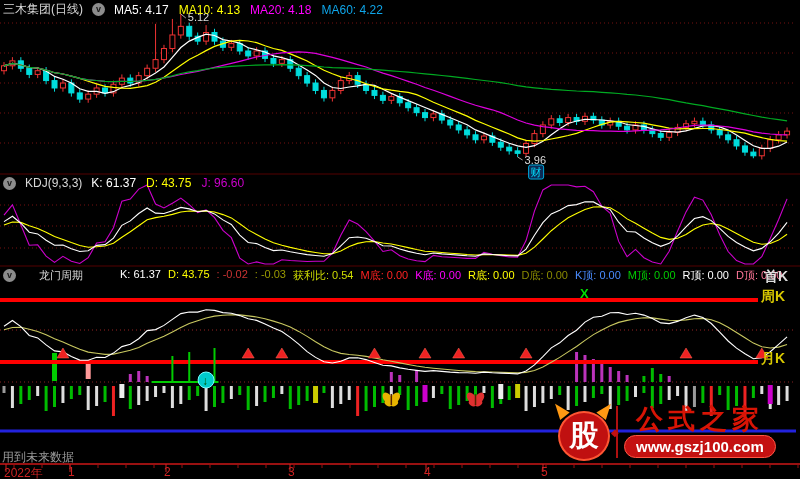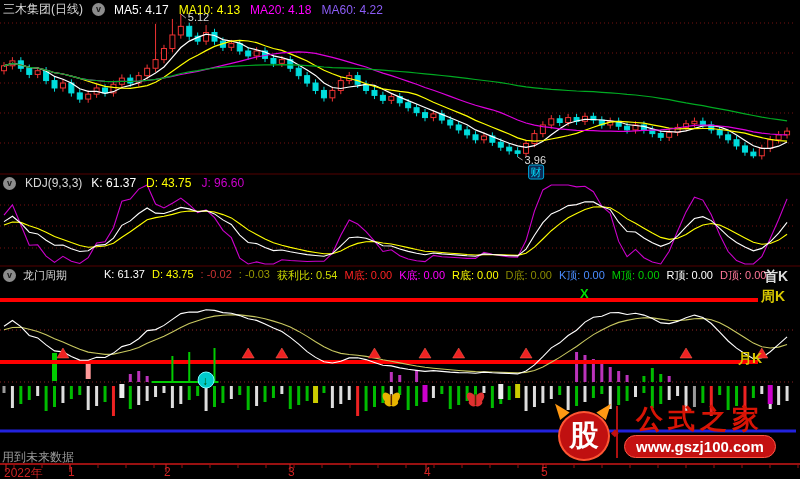--- a/index.html
+++ b/index.html
@@ -438,57 +438,57 @@
       <line x1="543" y1="464" x2="543" y2="472" stroke="#cc2222" stroke-width="1"></line>
     </svg>
 
   <div class="hdr" style="left:3px;top:1px;">
     <span class="ttl">三木集团(日线)</span>
     <span class="ico">v</span>
     <span style="display:flex;gap:10px;">
         <span style="color: rgb(255, 255, 255);">MA5: 4.17</span>
         <span style="color: rgb(255, 255, 0);">MA10: 4.13</span>
         <span style="color: rgb(255, 0, 255);">MA20: 4.18</span>
-        <span style="color: #8b5cf6;">MA60: 4.22</span>
+        <span style="color: #0ea5e9;">MA60: 4.22</span>
       </span>
   </div>
 
   <div class="hdr" style="left:3px;top:176px;">
     <span class="ico">v</span>
     <span class="ttl">KDJ(9,3,3)</span>
     <span style="display:flex;gap:10px;">
         <span style="color: rgb(255, 255, 255);">K: 61.37</span>
         <span style="color: rgb(255, 255, 0);">D: 43.75</span>
         <span style="color: rgb(204, 0, 204);">J: 96.60</span>
       </span>
   </div>
 
   <div class="hdr small" style="left:3px;top:268px;">
     <span class="ico">v</span>
-    <span class="ttl" style="margin-right:30px;">龙门周期</span>
+    <span class="ttl" style="margin-right:30px;margin-left:16px;">龙门周期</span>
     <span style="display:flex;gap:7px;">
         <span style="color: rgb(255, 255, 255);">K: 61.37</span>
         <span style="color: rgb(255, 255, 0);">D: 43.75</span>
         <span style="color: rgb(204, 51, 51);">: -0.02</span>
         <span style="color: rgb(153, 153, 0);">: -0.03</span>
         <span style="color: rgb(206, 220, 0);">获利比: 0.54</span>
         <span style="color: rgb(255, 34, 34);">M底: 0.00</span>
         <span style="color: rgb(255, 0, 255);">K底: 0.00</span>
         <span style="color: rgb(255, 255, 0);">R底: 0.00</span>
         <span style="color: rgb(138, 138, 0);">D底: 0.00</span>
         <span style="color: rgb(74, 140, 255);">K顶: 0.00</span>
         <span style="color: rgb(0, 204, 0);">M顶: 0.00</span>
         <span style="color: rgb(255, 255, 255);">R顶: 0.00</span>
         <span style="color: rgb(255, 119, 153);">D顶: 0.00</span>
       </span>
   </div>
 
   <span class="rlabel" style="left:764px;top:268px;color:#dddddd;">首K</span>
   <span class="rlabel" style="left:761px;top:288px;color:#d8c800;">周K</span>
-  <span class="rlabel" style="left:738px;top:350px;color:#d8c800;">月K</span>
+  <span class="rlabel" style="left:761px;top:350px;color:#d8c800;">月K</span>
 
   <span class="wm" style="left:2px;top:449px;">用到未来数据</span>
 
   <div>
       <span class="tlabel" style="left: 4px;">2022年</span>
       <span class="tlabel" style="left: 68px;">1</span>
       <span class="tlabel" style="left: 164px;">2</span>
       <span class="tlabel" style="left: 288px;">3</span>
       <span class="tlabel" style="left: 424px;">4</span>
       <span class="tlabel" style="left: 541px;">5</span>

